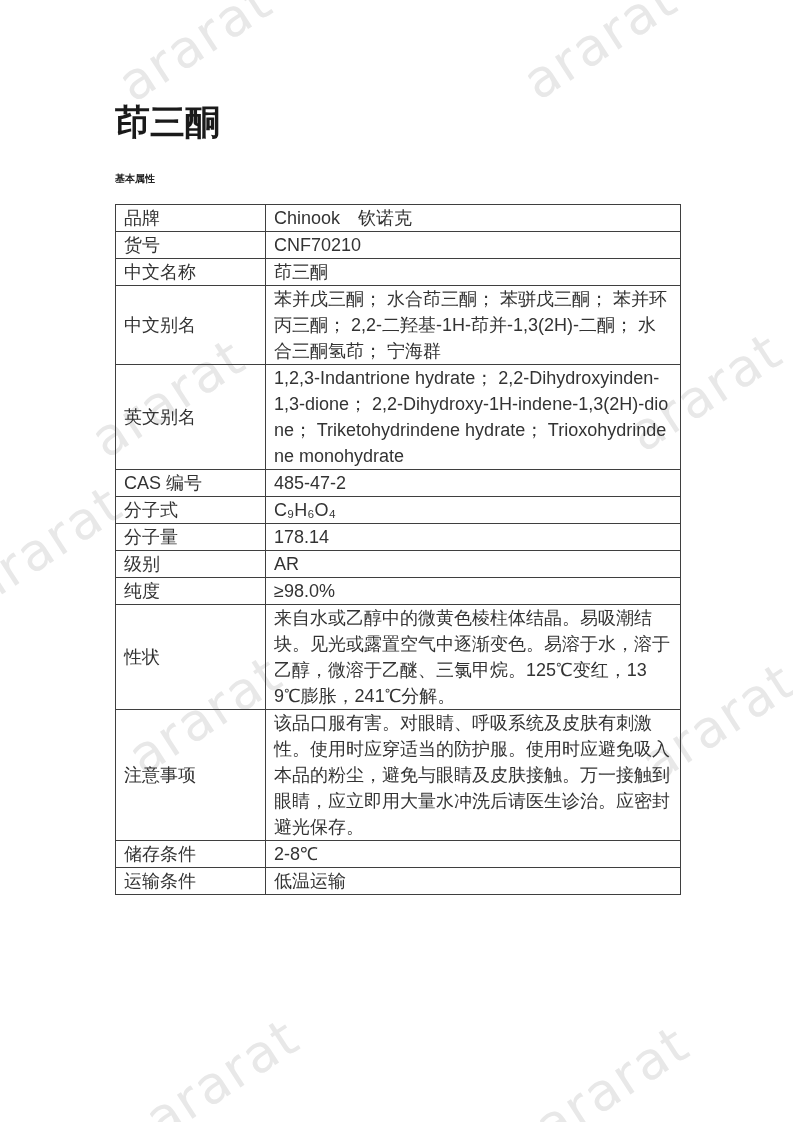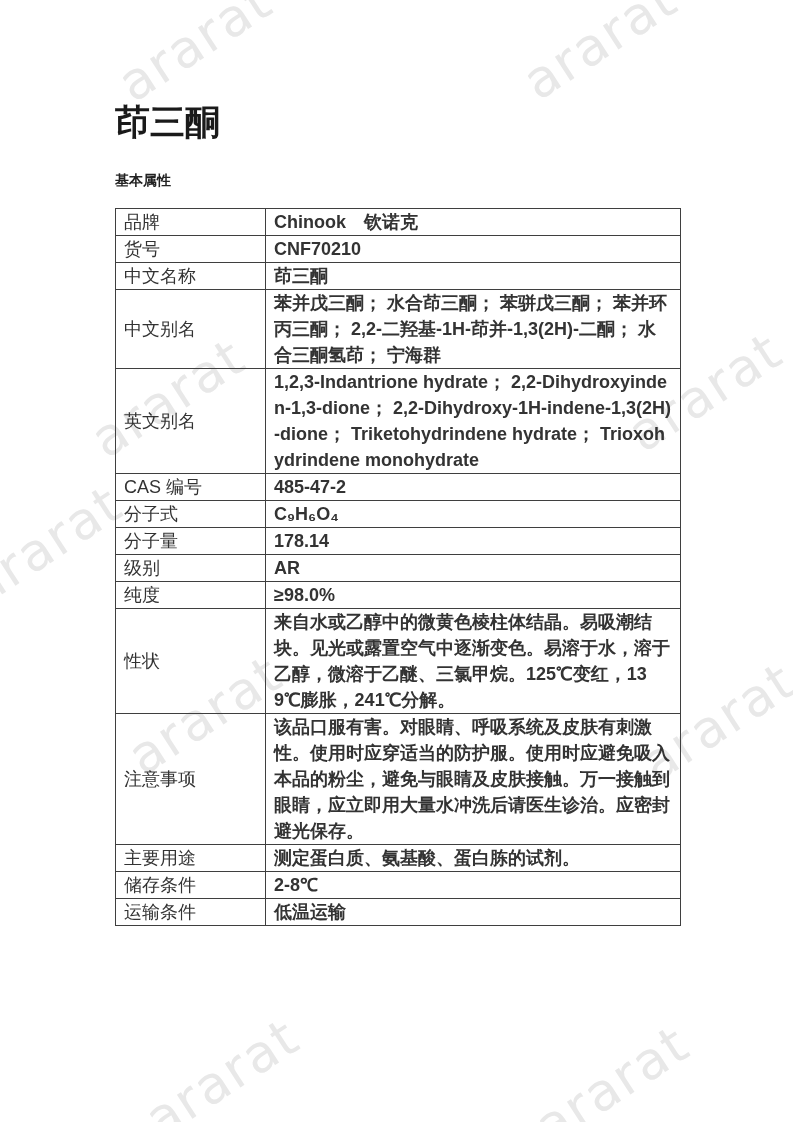--- a/index.html
+++ b/index.html
@@ -48,21 +48,21 @@
   }
   h1.doc-title{
     margin:0;
     font-size:35px;
     line-height:44px;
     font-weight:700;
     color:var(--title);
   }
   .section-heading{
     margin-top:28px;
-    font-size:14px;
+    font-size:10px;
     font-weight:700;
     color:#222222;
   }
   table.props{
     margin-top:18px;
     border-collapse:collapse;
     table-layout:fixed;
     width:565px;
     font-size:18px;
     color:var(--text);
@@ -71,21 +71,20 @@
     border:1px solid var(--border);
     vertical-align:middle;
     padding:0 8px;
     line-height:26px;
   }
   td.label-cell{width:134px;}
   td.value-cell{
     width:399px;
     word-wrap:break-word;
     word-break:break-all;
-    font-weight:bold;
   }
 </style>
 </head>
 <body>
 
 <div class="page">
 
   <div class="wm-layer">
     <span class="wm wm1">ararat</span>
     <span class="wm wm2">ararat</span>
@@ -149,24 +148,20 @@
           </tr>
           <tr>
             <td class="label-cell">性状</td>
             <td class="value-cell">来自水或乙醇中的微黄色棱柱体结晶。易吸潮结块。见光或露置空气中逐渐变色。易溶于水，溶于乙醇，微溶于乙醚、三氯甲烷。125℃变红，139℃膨胀，241℃分解。</td>
           </tr>
           <tr>
             <td class="label-cell">注意事项</td>
             <td class="value-cell">该品口服有害。对眼睛、呼吸系统及皮肤有刺激性。使用时应穿适当的防护服。使用时应避免吸入本品的粉尘，避免与眼睛及皮肤接触。万一接触到眼睛，应立即用大量水冲洗后请医生诊治。应密封避光保存。</td>
           </tr>
           <tr>
-            <td class="label-cell">主要用途</td>
-            <td class="value-cell">测定蛋白质、氨基酸、蛋白胨的试剂。</td>
-          </tr>
-          <tr>
             <td class="label-cell">储存条件</td>
             <td class="value-cell">2-8℃</td>
           </tr>
           <tr>
             <td class="label-cell">运输条件</td>
             <td class="value-cell">低温运输</td>
           </tr>
         </tbody>
     </table>
   </div>

